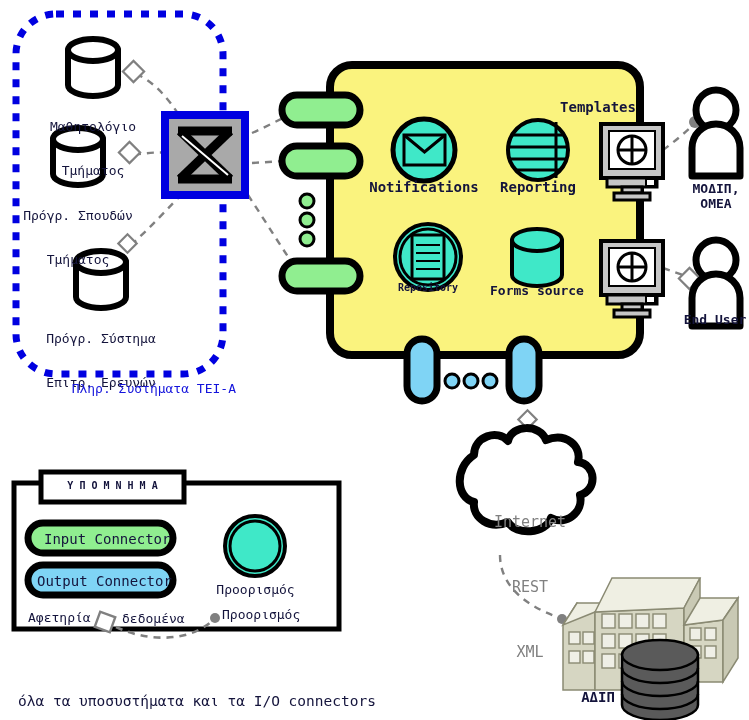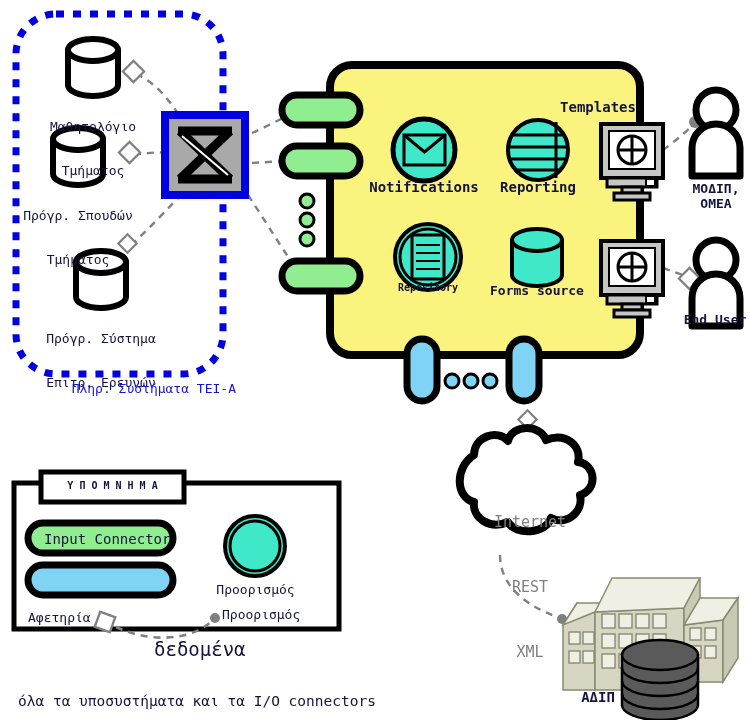--- a/index.html
+++ b/index.html
@@ -291,26 +291,27 @@
   <div>REST</div>
   <div>XML</div>
 </div>
 
 <div class="lbl lbl-dark" style="left:563px;top:690px;width:70px;font-size:14px;font-weight:bold;">ΑΔΙΠ</div>
 
 <div class="lbl lbl-dark" style="left:41px;top:480px;width:143px;font-size:10px;font-weight:bold;">Υ Π Ο Μ Ν Η Μ Α</div>
 
 <div class="pill-text" style="left:44px;top:531px;font-size:14px;">Input Connector</div>
 
+<div class="pill-text" style="left:37px;top:573px;font-size:14px;">Output Connector</div>
 
 <div class="lbl lbl-dark" style="left:203px;top:583px;width:105px;font-size:13px;">Προορισμός</div>
 
 <div class="pill-text" style="left:28px;top:610px;font-size:13px;">Αφετηρία</div>
 
-<div class="pill-text" style="left:122px;top:638px;font-size:19px;margin-left:32px;">δεδομένα</div>
+<div class="pill-text" style="left:122px;top:611px;font-size:13px;">δεδομένα</div>
 
 <div class="pill-text" style="left:222px;top:607px;font-size:13px;">Προορισμός</div>
 
 <div class="cap" style="left:18px;top:654px;width:345px;font-size:14.5px;">
   <div>όλα τα υποσυστήματα και τα I/O connectors</div>
   
   
 </div>
 
 </div>

